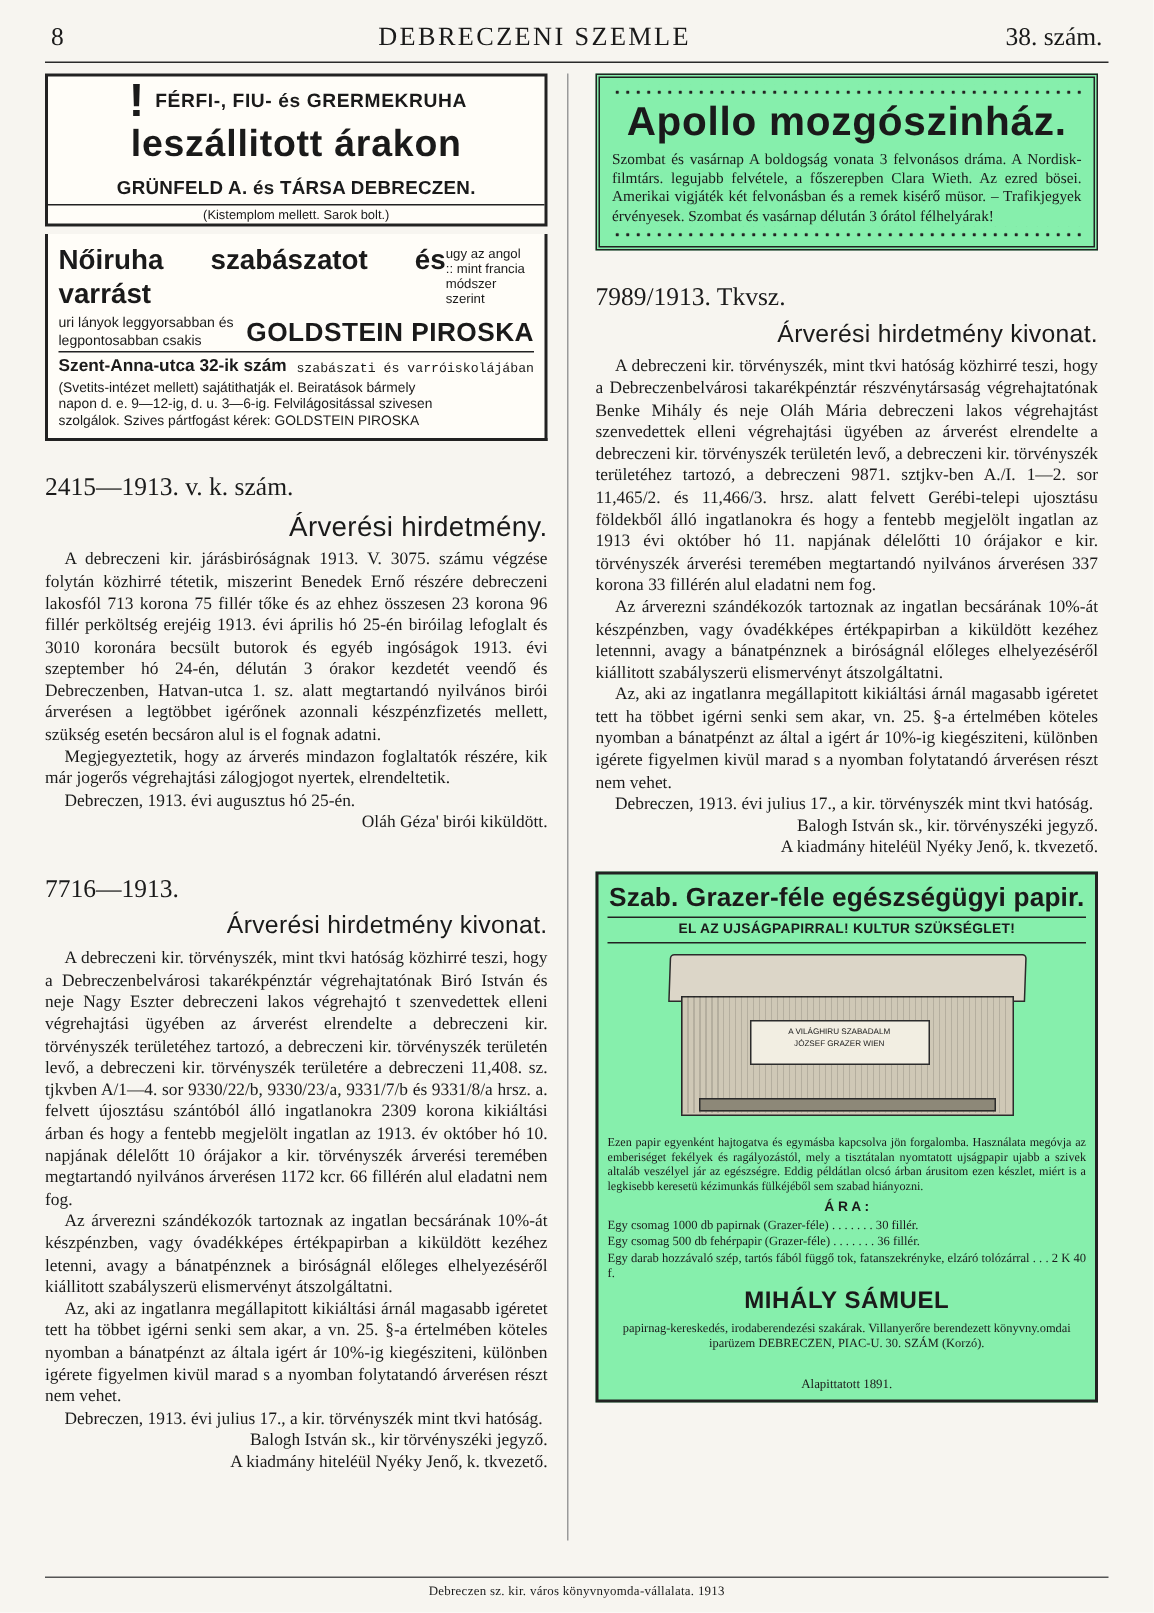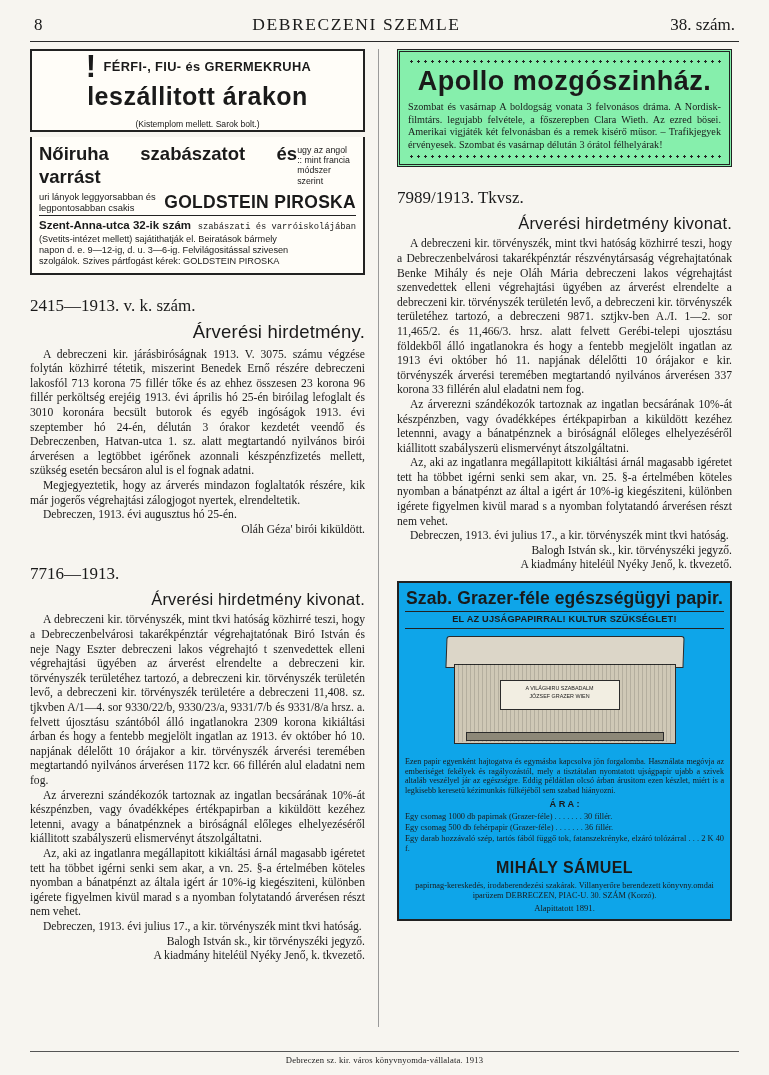--- a/index.html
+++ b/index.html
@@ -158,21 +158,21 @@
     margin: 4px 0 4px 0; text-indent: 0; letter-spacing: .2px;
   }
   h2.hl-title.small { font-size: 16.5px; }
   .docnum { font-size: 17px; text-indent: 0; margin-top: 20px; }
   .sig { font-size: 11.6px; text-align: right; text-indent: 0; }
   .sp { height: 6px; }
 
   
   .grazer {
     border: 2px solid #222; margin-top: 8px; padding: 4px 6px 5px 6px;
-    background: #0ea5e9;
+    background: #86efac;
   }
   .grazer .t1 {
     text-align: center; font-size: 17.5px; font-weight: bold;
     font-family: "Liberation Sans", sans-serif; letter-spacing: .1px;
     margin-bottom: 2px;
   }
   .grazer .t2 {
     text-align: center; font-size: 9.2px; font-weight: bold;
     font-family: "Liberation Sans", sans-serif;
     border-top: 1px solid #222; border-bottom: 1px solid #222;
@@ -212,21 +212,21 @@
     font-family: "Liberation Sans", sans-serif;
   }
   .grazer .price { font-size: 8.4px; line-height: 1.3; }
   .grazer .price .dots { letter-spacing: 0; }
   .grazer .name {
     text-align: center; font-size: 16px; font-weight: bold;
     font-family: "Liberation Sans", sans-serif; margin: 3px 0 2px 0;
     letter-spacing: .4px;
   }
   .grazer .foot { font-size: 8.3px; line-height: 1.25; text-align: center; }
-  .grazer .founded { text-align: center; font-size: 8.6px; margin-top: 2px; }
+  .grazer .founded { text-align: center; font-size: 8.6px; margin-top: 16px; }
 
   .colophon {
     position: absolute; bottom: 10px; left: 0; width: 769px;
     text-align: center; font-size: 8.6px; letter-spacing: .2px;
     border-top: 1px solid #555; padding-top: 3px;
     width: 709px; margin-left: 30px;
   }
 </style>
 </head>
 <body>
@@ -245,20 +245,21 @@
     <div class="col left">
 
       <div class="ad1">
         <div class="ad1-inner">
           <div class="l1">
             <span class="bang">!</span>
             <span>FÉRFI-, FIU- és GRERMEKRUHA</span>
           </div>
           <div class="l2">leszállitott árakon</div>
         </div>
+        <div class="l3">GRÜNFELD A. és TÁRSA DEBRECZEN.</div>
         <div class="l4">(Kistemplom mellett. Sarok bolt.)</div>
       </div>
 
       <div class="ad2">
         <div class="hl">
           <span>Nőiruha szabászatot és varrást</span>
           <span class="small" style="white-space:pre-line">ugy az angol
 :: mint francia
 módszer szerint</span>
         </div>

